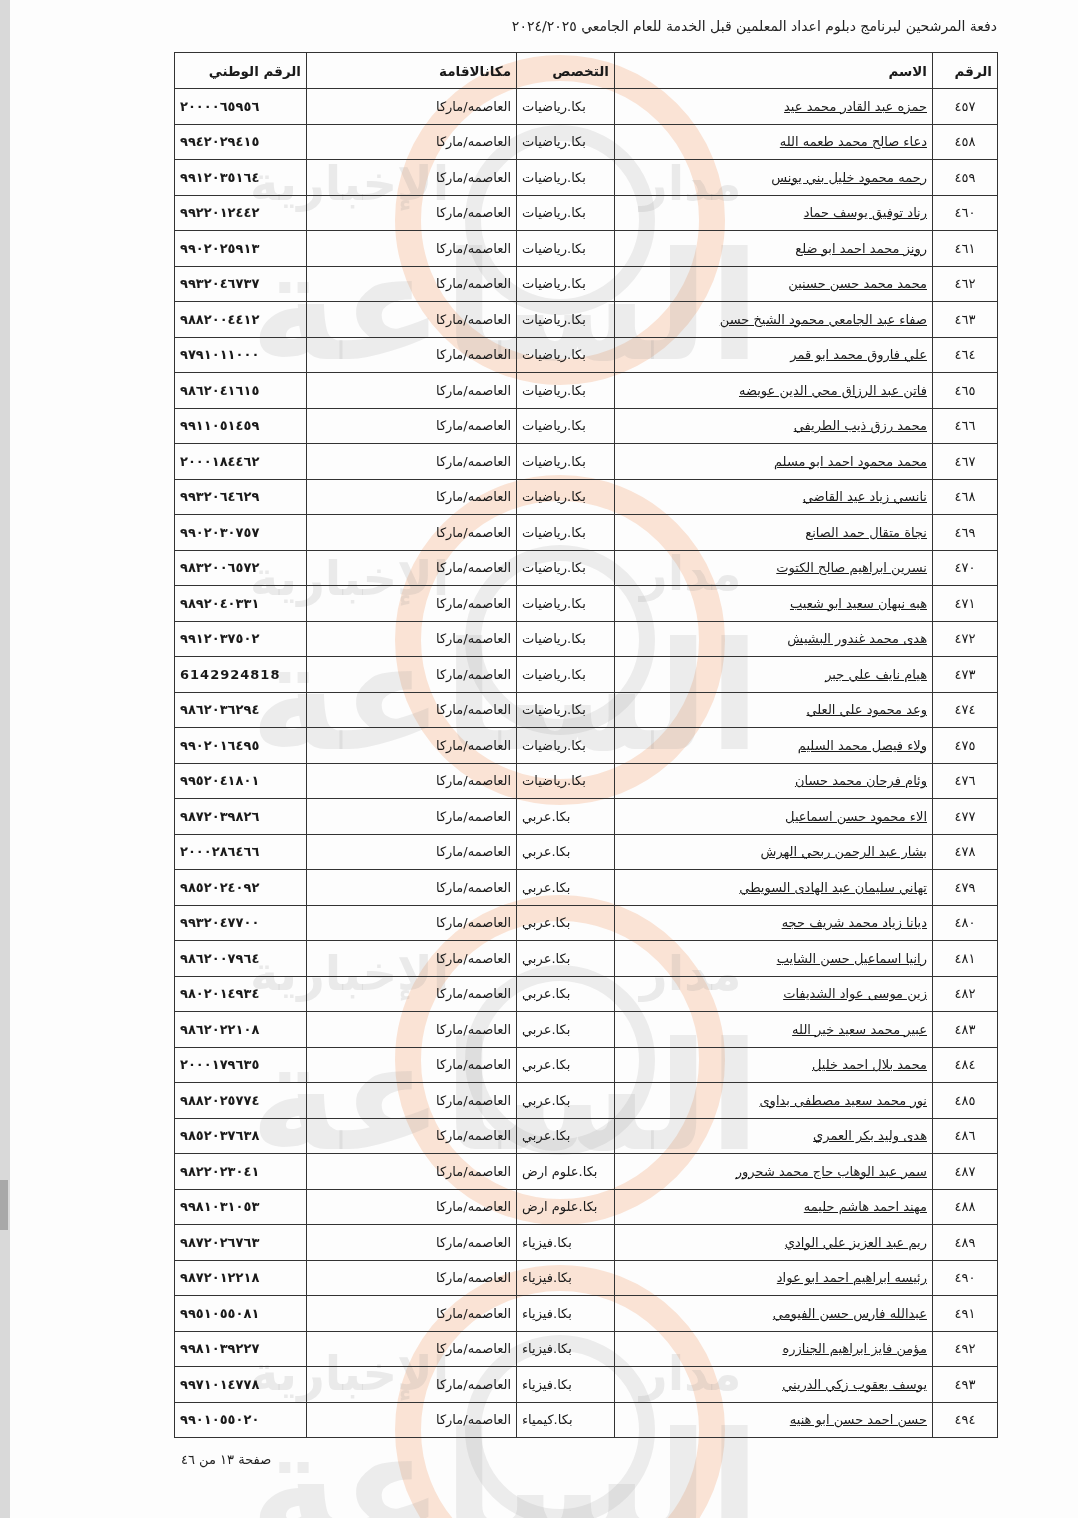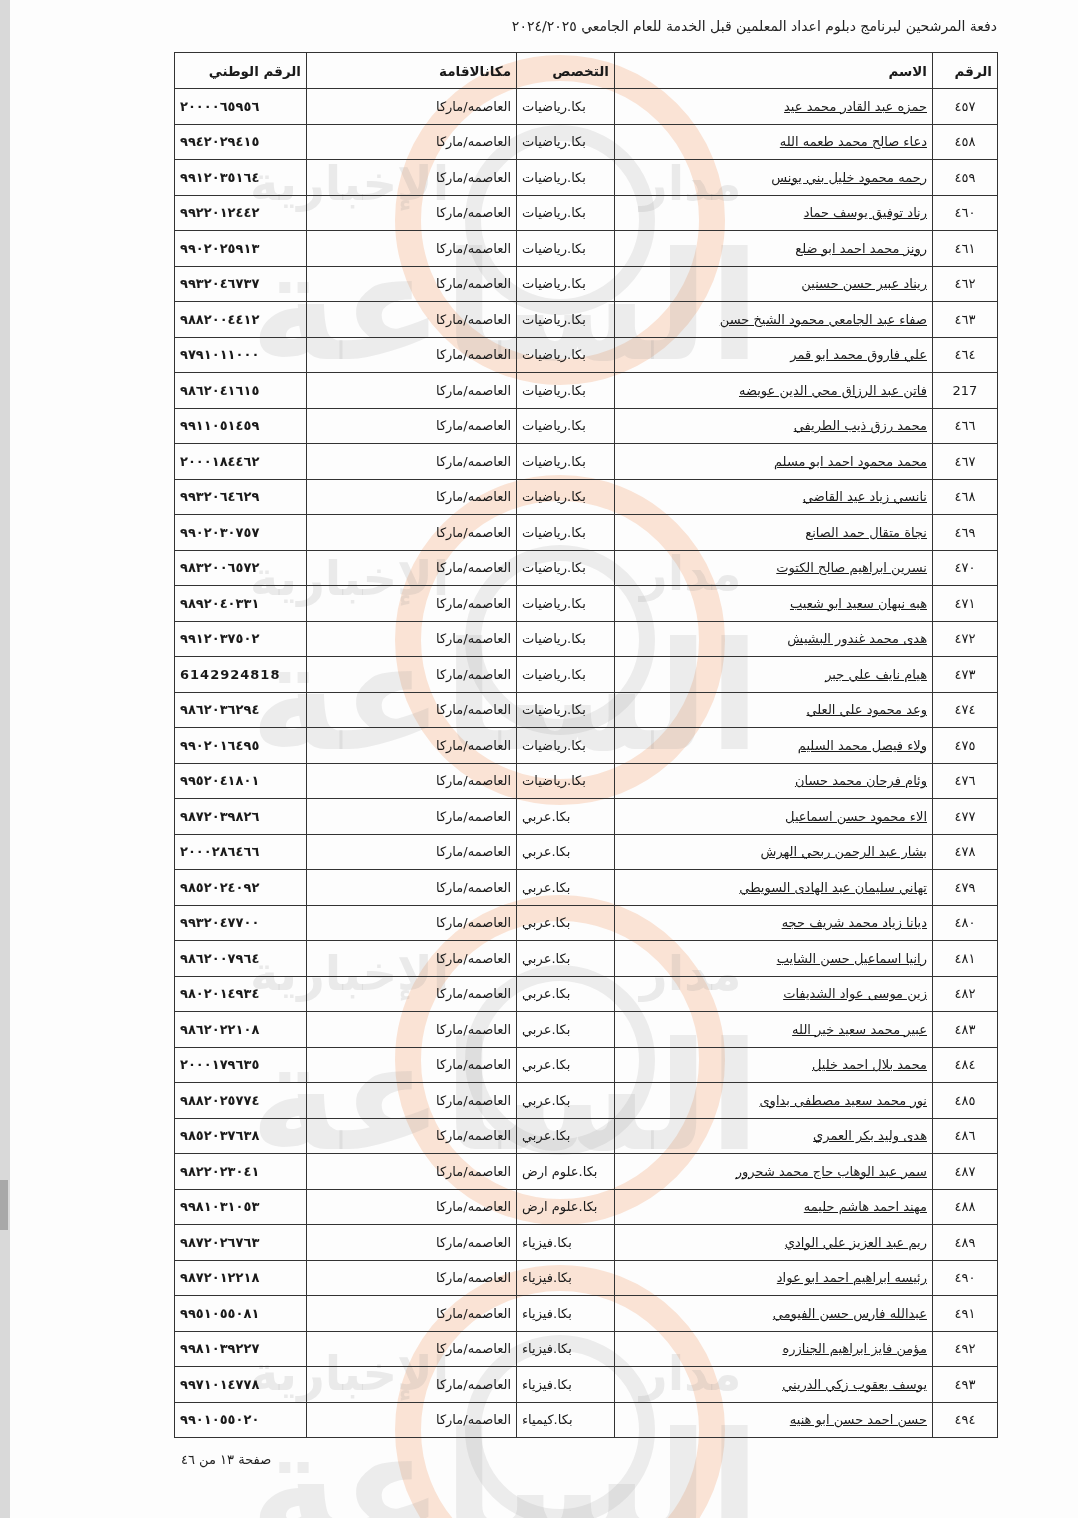--- a/index.html
+++ b/index.html
@@ -158,41 +158,41 @@
       </tr>
       <tr>
         <td class="c-num">٤٦١</td>
         <td class="c-name">رونز محمد احمد ابو ضلع</td>
         <td class="c-major">بكا.رياضيات</td>
         <td class="c-res">العاصمه/ماركا</td>
         <td class="c-nid">٩٩٠٢٠٢٥٩١٣</td>
       </tr>
       <tr>
         <td class="c-num">٤٦٢</td>
-        <td class="c-name">ريناد عبير حسن حسنين</td>
+        <td class="c-name">محمد محمد حسن حسنين</td>
         <td class="c-major">بكا.رياضيات</td>
         <td class="c-res">العاصمه/ماركا</td>
         <td class="c-nid">٩٩٣٢٠٤٦٧٣٧</td>
       </tr>
       <tr>
         <td class="c-num">٤٦٣</td>
         <td class="c-name">صفاء عبد الجامعي محمود الشيخ حسن</td>
         <td class="c-major">بكا.رياضيات</td>
         <td class="c-res">العاصمه/ماركا</td>
         <td class="c-nid">٩٨٨٢٠٠٤٤١٢</td>
       </tr>
       <tr>
         <td class="c-num">٤٦٤</td>
         <td class="c-name">علي فاروق محمد ابو قمر</td>
         <td class="c-major">بكا.رياضيات</td>
         <td class="c-res">العاصمه/ماركا</td>
         <td class="c-nid">٩٧٩١٠١١٠٠٠</td>
       </tr>
       <tr>
-        <td class="c-num">217</td>
+        <td class="c-num">٤٦٥</td>
         <td class="c-name">فاتن عبد الرزاق محي الدين عويضه</td>
         <td class="c-major">بكا.رياضيات</td>
         <td class="c-res">العاصمه/ماركا</td>
         <td class="c-nid">٩٨٦٢٠٤١٦١٥</td>
       </tr>
       <tr>
         <td class="c-num">٤٦٦</td>
         <td class="c-name">محمد رزق ذيب الطريفي</td>
         <td class="c-major">بكا.رياضيات</td>
         <td class="c-res">العاصمه/ماركا</td>

